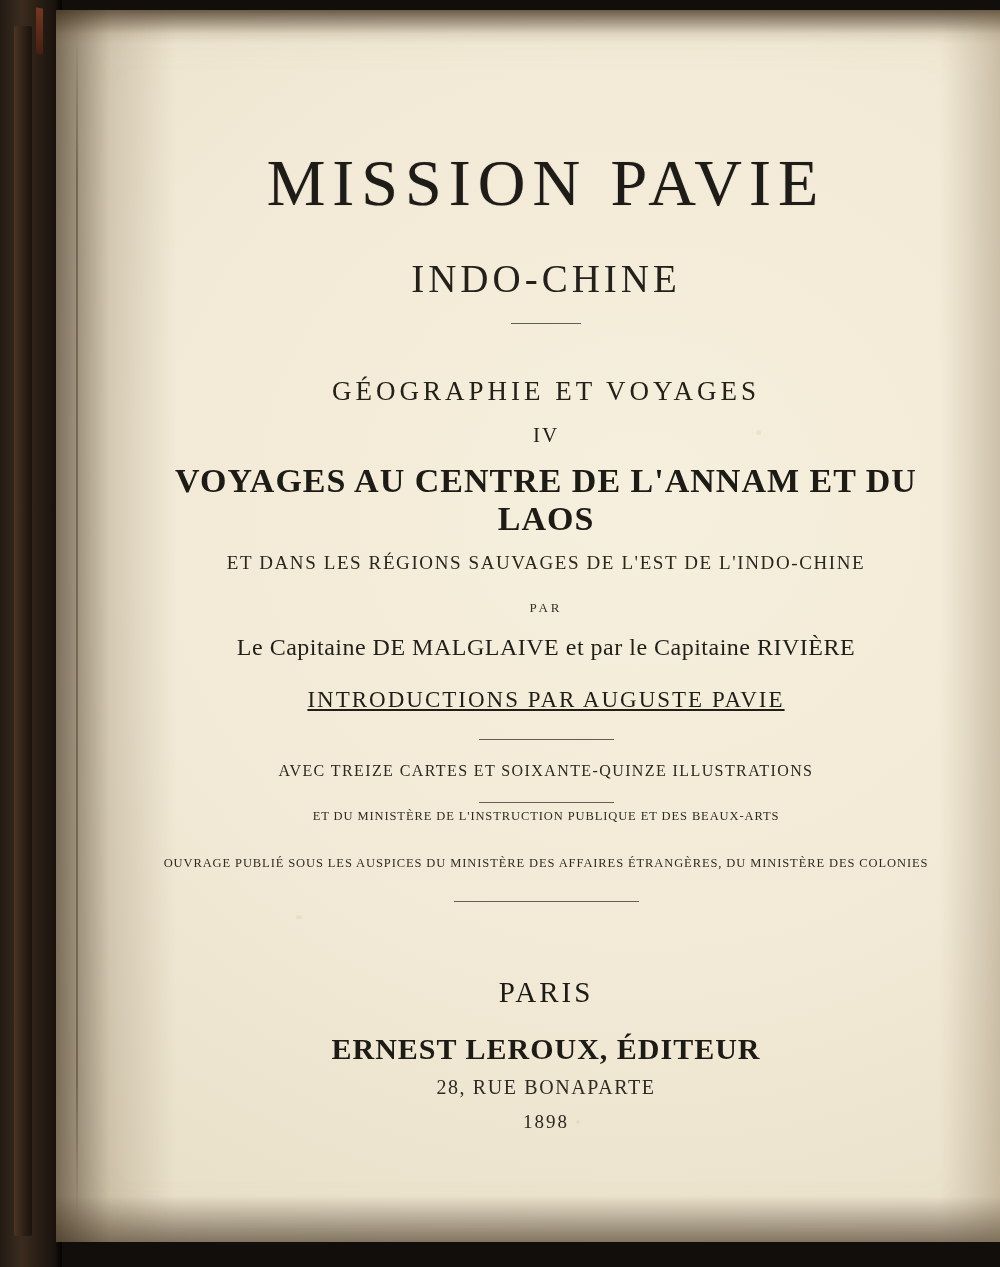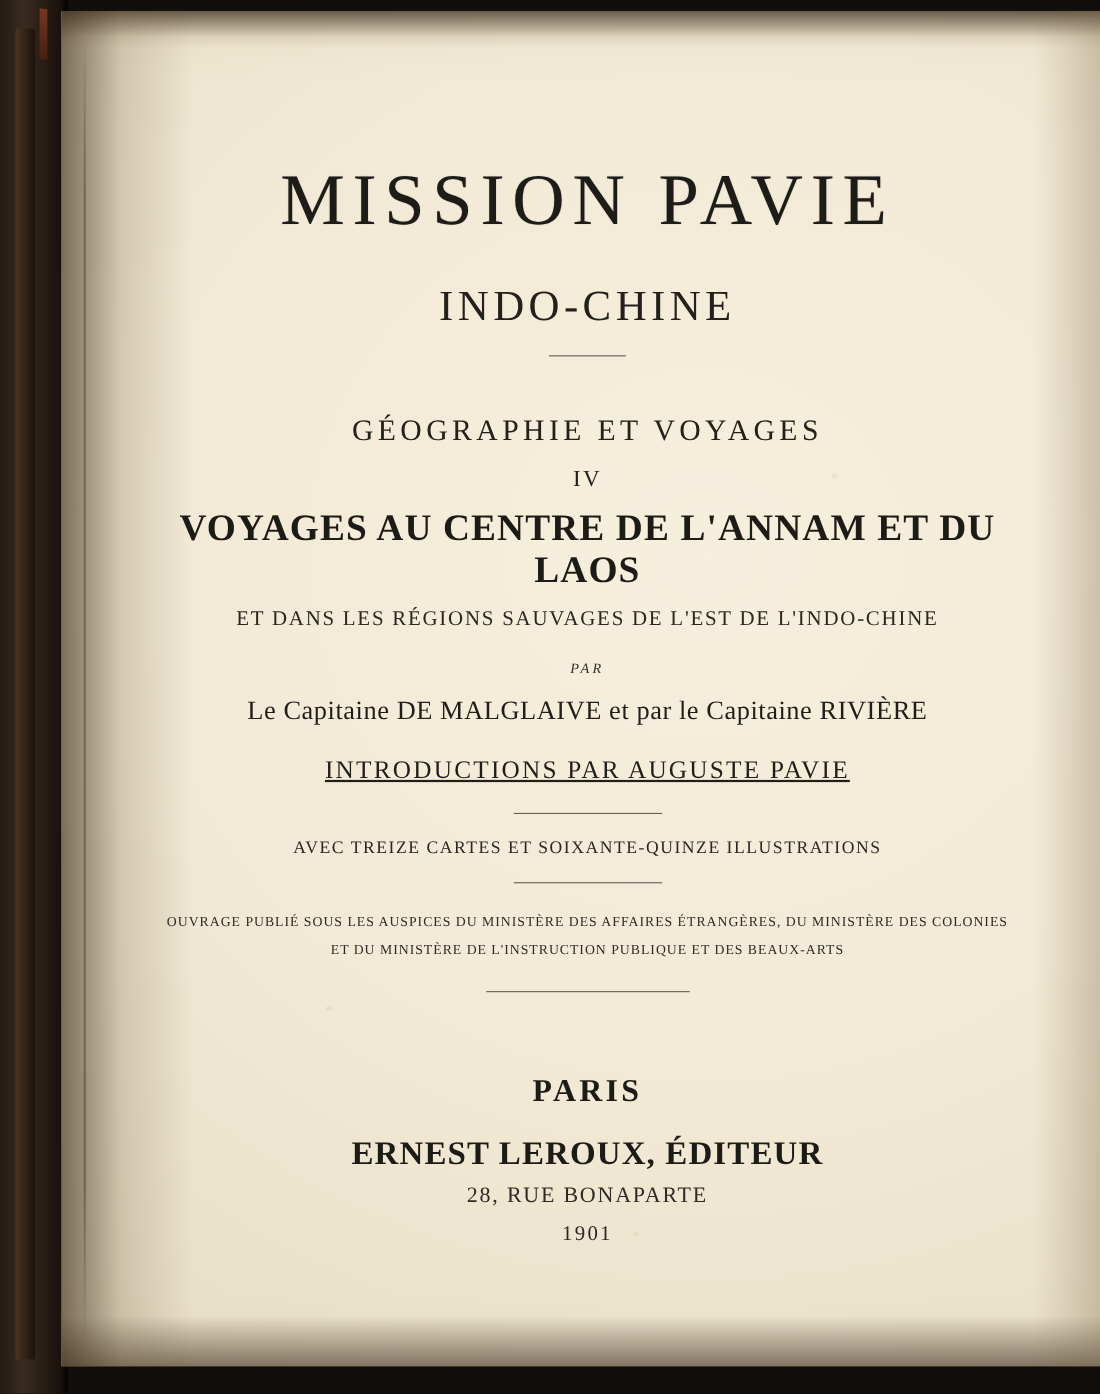--- a/index.html
+++ b/index.html
@@ -99,21 +99,21 @@
     right: 0; top: 0; bottom: 0;
     width: 60px;
     background: linear-gradient(270deg, rgba(120,100,70,0.25), rgba(0,0,0,0));
   }
   
   .spot { position: absolute; border-radius: 50%; background: rgba(160,135,90,0.10); }
 
   
   .content {
     position: absolute;
-    left: 60px;
+    left: 72px;
     top: 0;
     width: 836px;
     height: 100%;
     text-align: center;
     color: #23211c;
   }
 
   .t-main {
     margin-top: 140px;
     font-family: "Liberation Serif", serif;
@@ -171,21 +171,20 @@
     font-size: 19px;
     letter-spacing: 1.6px;
     color: #2a271f;
     text-align: center;
   }
   .t-par {
     margin-top: 26px;
     font-size: 13px;
     letter-spacing: 3px;
     color: #33302a;
-    font-style: italic;
   }
   .t-authors {
     margin-top: 18px;
     font-size: 24px;
     letter-spacing: 0.5px;
     color: #201e19;
   }
   .t-intro {
     margin-top: 26px;
     font-size: 23px;
@@ -203,21 +202,21 @@
     margin-top: 24px;
     font-size: 12.5px;
     letter-spacing: 0.9px;
     line-height: 1.85;
     color: #2e2b24;
   }
   .t-city {
     margin-top: 74px;
     font-size: 29px;
     letter-spacing: 3px;
-    font-weight: 700;
+    font-weight: 400;
     color: #1d1b16;
   }
   .t-publisher {
     margin-top: 23px;
     font-size: 30px;
     letter-spacing: 1px;
     font-weight: 700;
     color: #1d1b16;
   }
   .t-address {
@@ -277,28 +276,28 @@
       <div class="t-authors">Le Capitaine DE MALGLAIVE et par le Capitaine RIVIÈRE</div>
 
       <div class="t-intro">INTRODUCTIONS PAR AUGUSTE PAVIE</div>
 
       <div class="rule r2"></div>
 
       <div class="t-maps">AVEC TREIZE CARTES ET SOIXANTE-QUINZE ILLUSTRATIONS</div>
 
       <div class="rule r3"></div>
 
+      <div class="t-auspices" style="margin-top:2px;">ET DU MINISTÈRE DE L'INSTRUCTION PUBLIQUE ET DES BEAUX-ARTS</div>
       <div class="t-auspices">OUVRAGE PUBLIÉ SOUS LES AUSPICES DU MINISTÈRE DES AFFAIRES ÉTRANGÈRES, DU MINISTÈRE DES COLONIES</div>
-      <div class="t-auspices" style="margin-top:2px;">ET DU MINISTÈRE DE L'INSTRUCTION PUBLIQUE ET DES BEAUX-ARTS</div>
 
       <div class="rule r4"></div>
 
       <div class="t-city">PARIS</div>
 
       <div class="t-publisher">ERNEST LEROUX, ÉDITEUR</div>
 
       <div class="t-address">28, RUE BONAPARTE</div>
 
-      <div class="t-year">1901</div>
+      <div class="t-year">1898</div>
 
     </div>
   </div>
 </div>
 
 </body></html>

